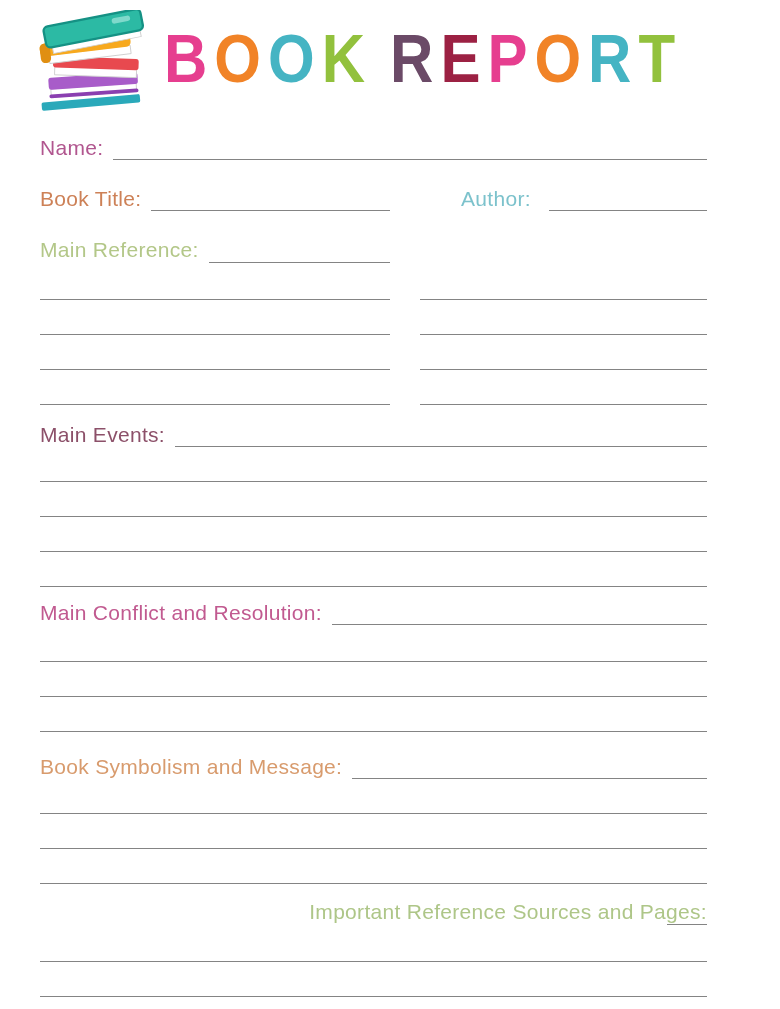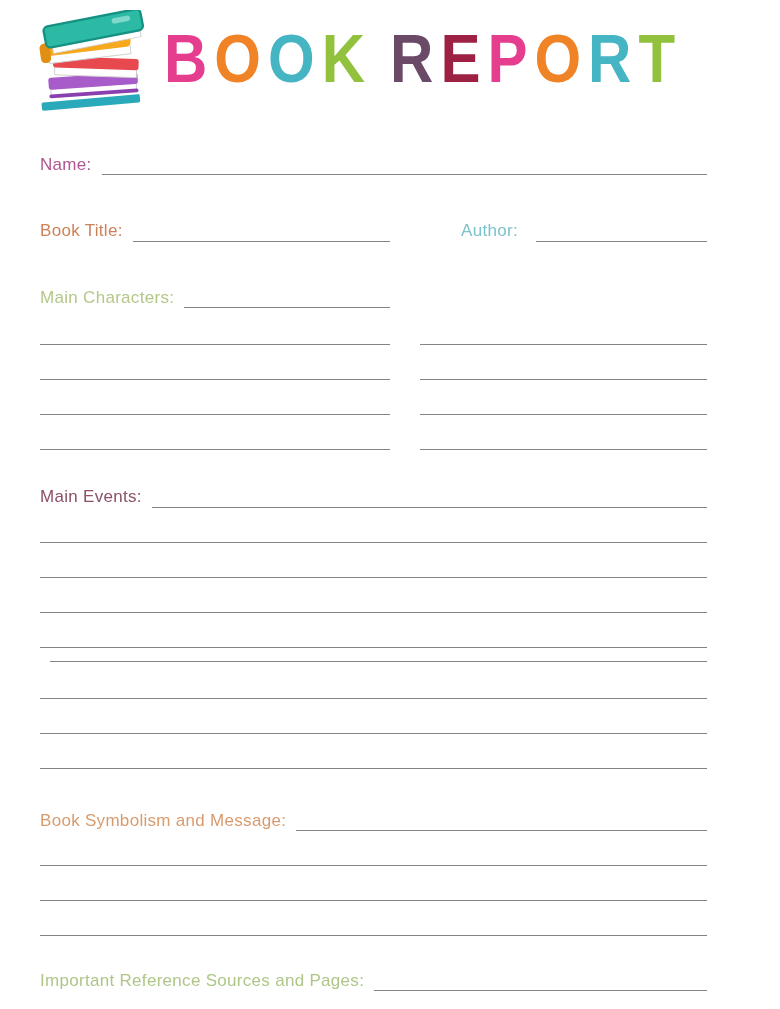--- a/index.html
+++ b/index.html
@@ -36,25 +36,24 @@
     transform-origin: 0 60%;
     line-height: 1;
   }
   .title .sp { display: inline-block; width: 18px; }
 
   
   .content {
     padding: 0 25px 0 40px;
   }
   .label {
-    font-size: 17px;
+    font-size: 21px;
     letter-spacing: 0.3px;
     white-space: nowrap;
     line-height: 1.2;
-    margin-top: 20px;
   }
   .field-row { display: flex; align-items: flex-end; }
   .write-line {
     flex: 1;
     border-bottom: 1.7px solid var(--line-color, #848484);
     margin-left: 10px;
     min-width: 40px;
   }
   .cols { display: flex; }
   .col-l { width: 350px; margin-right: 30px; box-sizing: border-box; }
@@ -66,21 +65,21 @@
   }
   .blank-line.first { height: 36px; }
 
   .row-name   { margin-top: 15px; }
   .row-2      { margin-top: 26px; gap: 41px; }
   .row-3      { margin-top: 26px; }
   .grp-chars  { margin-top: 0; }
   .row-events { margin-top: 17px; }
   .row-conflict { margin-top: 13px; }
   .row-symbol { margin-top: 22px; }
-  .row-refs   { margin-top: 15px; }
+  .row-refs   { margin-top: 15px; flex-direction: column; }
 </style>
 </head>
 <body>
 
 <div class="page">
 
   <div class="header">
     <div class="books-icon">
       <svg viewBox="0 0 132 114" xmlns="http://www.w3.org/2000/svg" aria-hidden="true">
 
@@ -130,21 +129,21 @@
         <span class="write-line"></span>
       </div>
       <div class="col-r field-row">
         <span class="label" style="color: rgb(124, 194, 204);">Author:</span>
         <span class="write-line" style="margin-left:18px"></span>
       </div>
     </div>
 
     <div class="cols row-3">
       <div class="col-l field-row">
-        <span class="label" style="color: rgb(179, 199, 136);">Main Characters:</span>
+        <span class="label" style="color: rgb(179, 199, 136);">Main Reference:</span>
         <span class="write-line"></span>
       </div>
     </div>
 
     <div class="cols grp-chars">
       <div class="col-l">
         <div class="blank-line first"></div>
         <div class="blank-line"></div>
         <div class="blank-line"></div>
         <div class="blank-line"></div>
@@ -162,20 +161,21 @@
       <span class="write-line"></span>
     </div>
     <div>
       <div class="blank-line"></div>
       <div class="blank-line"></div>
       <div class="blank-line"></div>
       <div class="blank-line"></div>
     </div>
 
     <div class="field-row row-conflict">
+      <span class="label" style="color: rgb(193, 90, 144);">Main Conflict and Resolution:</span>
       <span class="write-line"></span>
     </div>
     <div>
       <div class="blank-line first"></div>
       <div class="blank-line"></div>
       <div class="blank-line"></div>
     </div>
 
     <div class="field-row row-symbol">
       <span class="label" style="color: rgb(216, 155, 109);">Book Symbolism and Message:</span>

